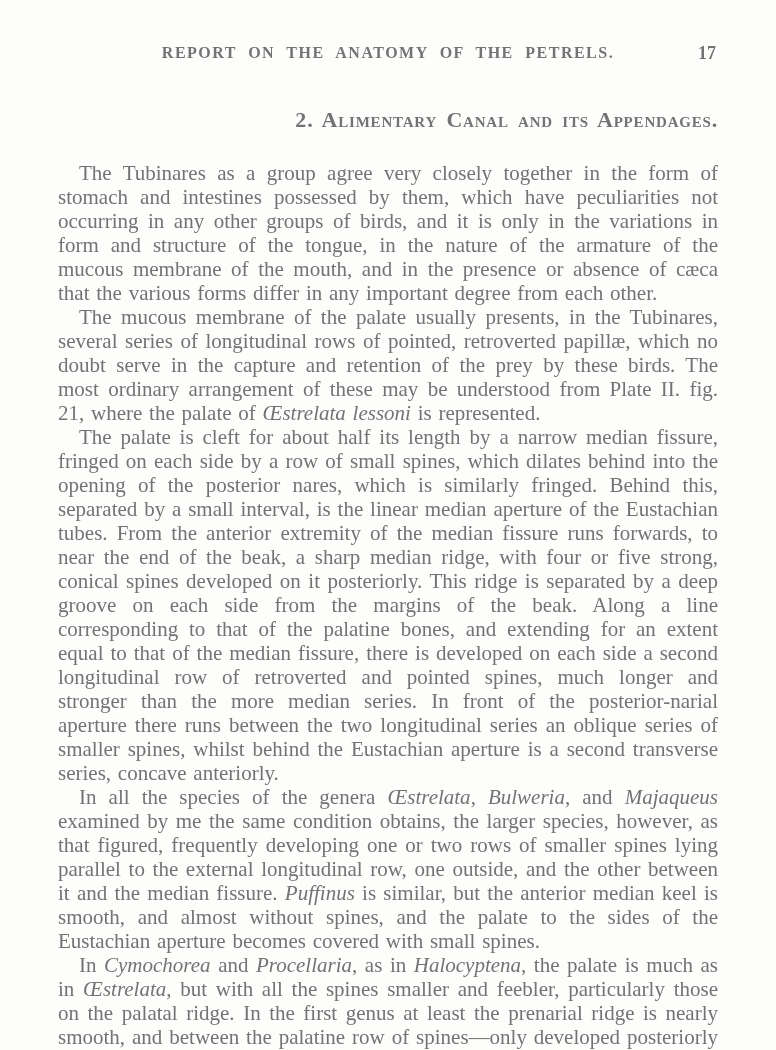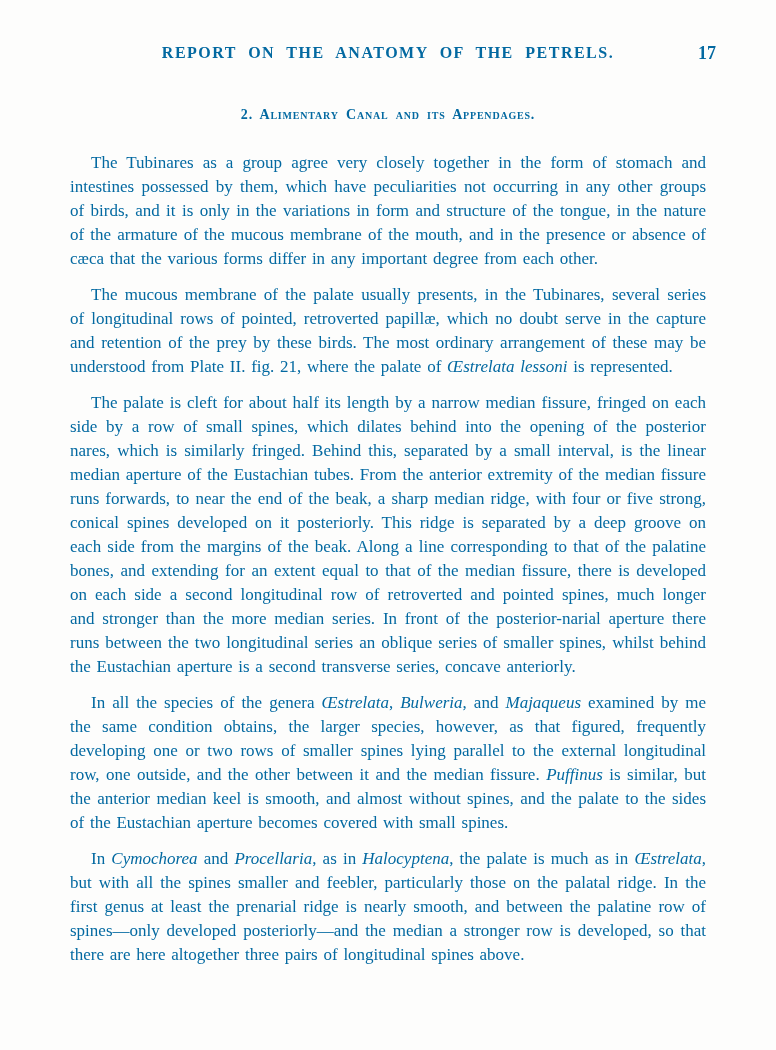--- a/index.html
+++ b/index.html
@@ -6,21 +6,21 @@
     margin: 0;
     padding: 0;
     background: #ffffff;
   }
   .page {
     position: relative;
     width: 776px;
     height: 1050px;
     margin: 0 auto;
     background: #fdfdfc;
-    color: #0369a1;
+    color: #737373;
     font-family: "Liberation Serif", "DejaVu Serif", serif;
     box-sizing: border-box;
     padding: 44px 58px 0 58px;
     overflow: hidden;
     -webkit-font-smoothing: antialiased;
   }
   .running-header {
     position: relative;
     height: 22px;
     text-align: center;
@@ -35,35 +35,35 @@
     right: 2px;
     top: -1px;
     font-size: 18px;
     font-weight: bold;
     letter-spacing: 0;
     word-spacing: 0;
     margin-left: 33px;
   }
   .section-heading {
     margin: 41px 0 28px 0;
-    text-align: center;
-    font-size: 14px;
+    text-align: right;
+    font-size: 22px;
     font-weight: 600;
     font-variant: small-caps;
     letter-spacing: 0.8px;
     word-spacing: 3px;
   }
   .body-text {
     width: 660px;
   }
   .para {
-    margin: 12px;
+    margin: 0;
     text-align: justify;
     text-indent: 21px;
-    font-size: 17px;
+    font-size: 21px;
     line-height: 24px;
     word-spacing: 1.5px;
   }
   .para i {
     font-style: italic;
   }
 </style>
 </head>
 <body>
 

